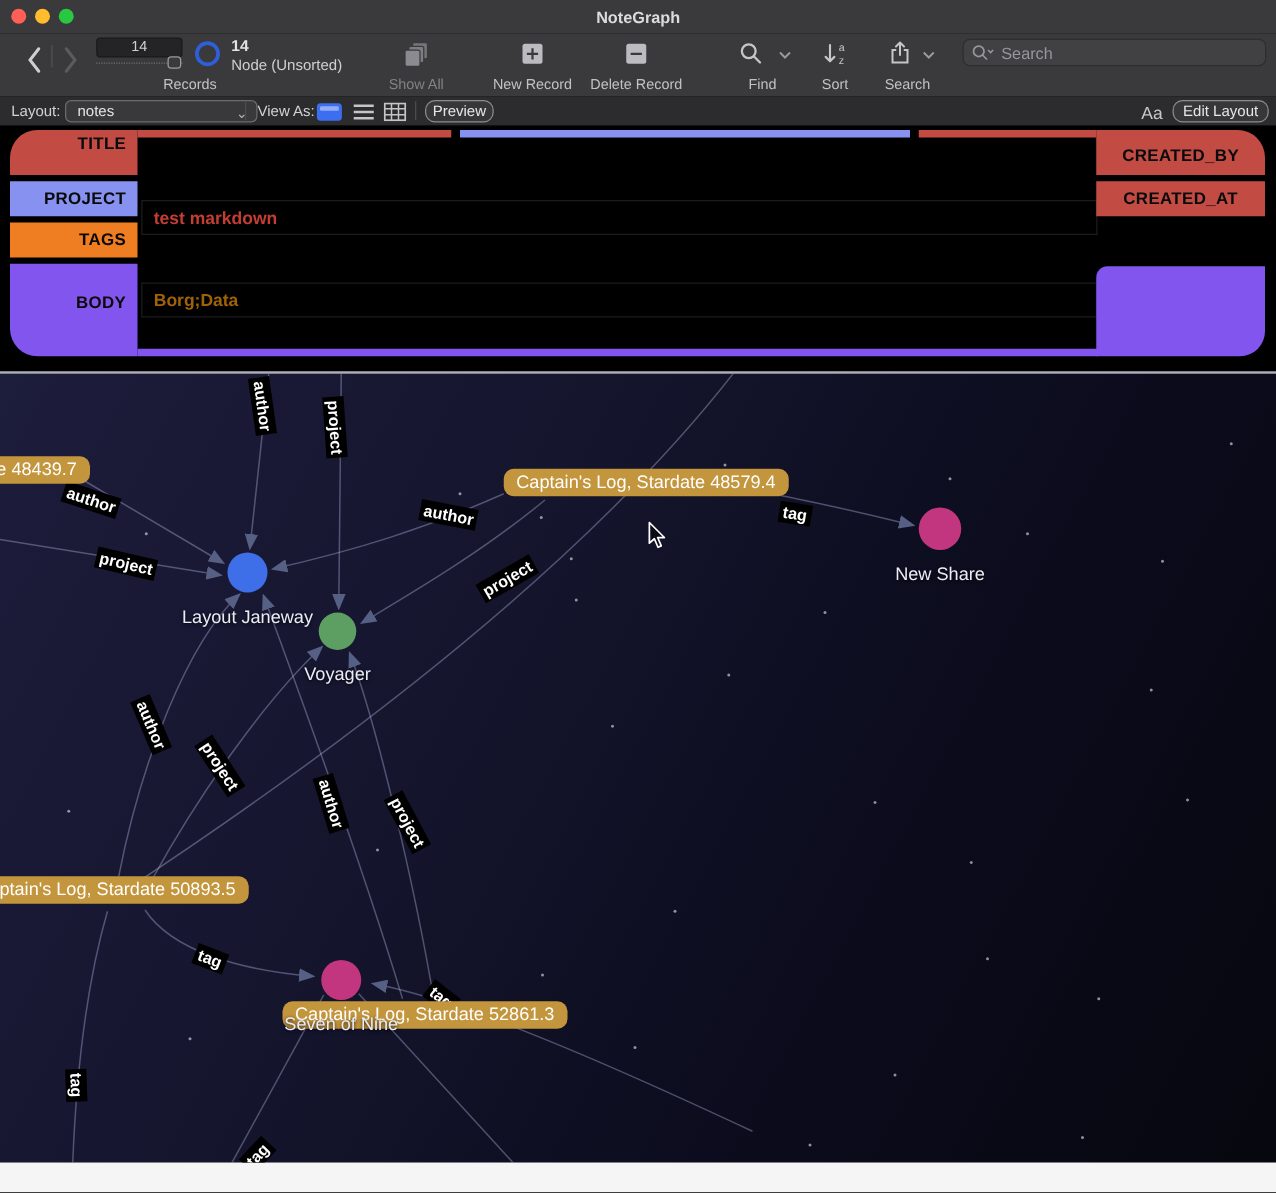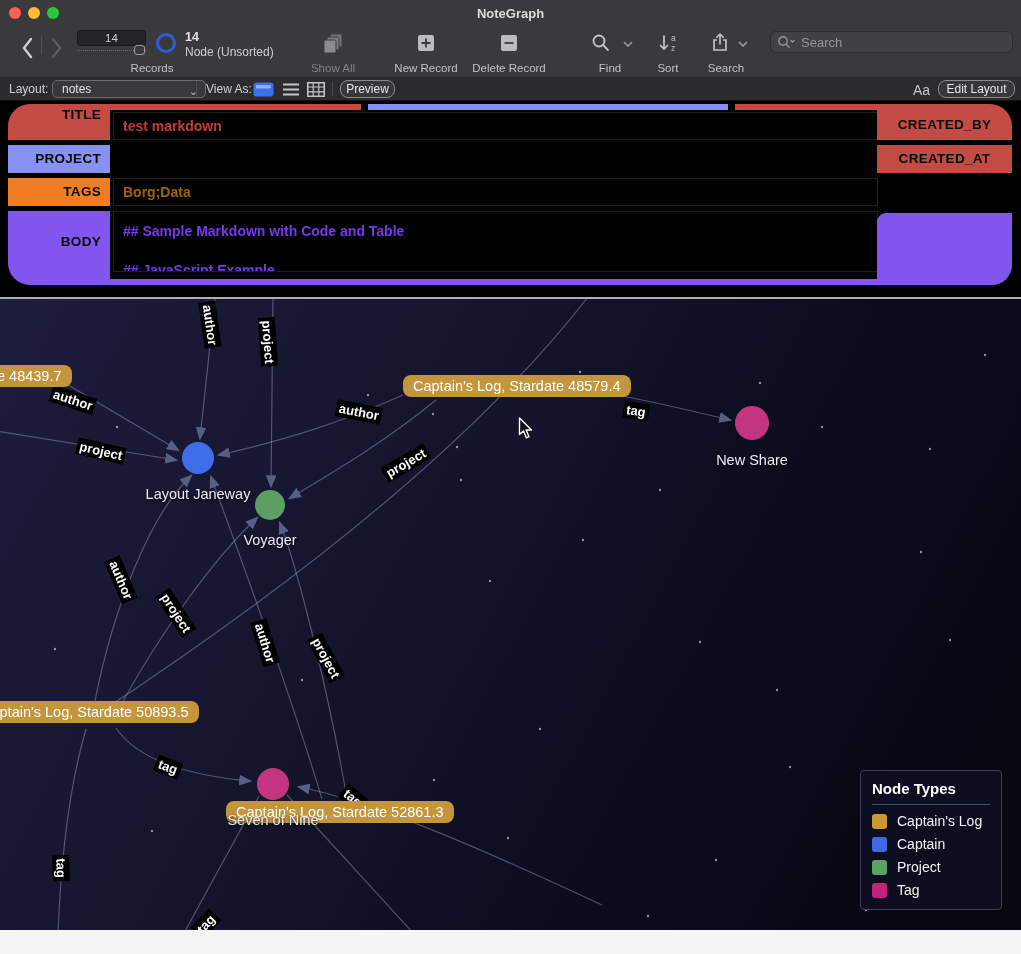--- a/index.html
+++ b/index.html
@@ -42,21 +42,21 @@
 
   
   .record-area { position:absolute; top:101px; left:0; width:100%; height:196px; background:#000; overflow:hidden; }
   .bar { position:absolute; top:3px; height:6px; }
   .elbow-tl { position:absolute; left:8px; top:3px; width:102px; height:36px; border-top-left-radius:22px; }
   .elbow-bl { position:absolute; left:8px; top:110px; width:102px; height:74px; border-bottom-left-radius:22px; }
   .lab-block { position:absolute; left:8px; width:102px; height:28px; }
   .lab-text { font-size:13.5px; font-weight:bold; color:#0a0a0a; text-align:right; padding-right:9px; letter-spacing:0.3px; }
   .side-block { position:absolute; left:877px; width:135px; height:28px; text-align:center; }
   .side-block .lab-text { text-align:center; padding-right:0; }
-  .val-box { position:absolute; left:113px; width:765px; height:28px; background:#000; border:1px solid #1d1d1d; font-size:14px; font-weight:bold; line-height:26px; padding-left:9px; overflow:hidden; }
+  .val-box { position:absolute; left:113px; width:765px; height:28px; background:#000; border:1px solid #1d1d1d; font-size:14px; font-weight:bold; line-height:26px; padding-left:9px; overflow:hidden;margin-top:48px; }
   .purple-block-r { position:absolute; left:877px; top:112px; width:135px; height:72px; border-radius:9px 0 20px 0; }
   .body-box { position:absolute; left:113px; top:110px; width:765px; height:61px; background:#000; border:1px solid #1d1d1d; font-size:14px; font-weight:bold; padding-left:9px; overflow:hidden; }
   .body-line1 { margin-top:11px; }
   .body-line2 { margin-top:23px; }
 
   
   .graph-area { position:absolute; top:297px; left:0; width:100%; height:633px; overflow:hidden;
     background:linear-gradient(118deg,#1d1d3c 0%,#15152e 35%,#0b0b1c 70%,#07070f 100%);
     border-top:2px solid #abaeb9; }
   #graph-svg { position:absolute; left:0; top:0; }
@@ -196,24 +196,20 @@
       <div class="lab-text" style="line-height:28px;">PROJECT</div>
     </div>
 
     <div class="lab-block" style="top: 77px; background: rgb(239, 125, 34);">
       <div class="lab-text" style="line-height:28px;">TAGS</div>
     </div>
     <div class="val-box" style="top: 77px; color: #a16207;">Borg;Data</div>
 
     <div class="elbow-bl" style="background: rgb(131, 85, 239);">
       <div class="lab-text" style="line-height:62px;">BODY</div>
-    </div>
-    <div class="body-box" style="color: rgb(118, 55, 238);">
-      <div class="body-line1">## Sample Markdown with Code and Table</div>
-      <div class="body-line2">## JavaScript Example</div>
     </div>
     <div class="bar" style="left: 110px; top: 178px; width: 768px; background: rgb(131, 85, 239);"></div>
 
     <div class="side-block" style="top: 3px; height: 36px; border-top-right-radius: 22px; background: rgb(194, 76, 68);">
       <div class="lab-text" style="padding-top:13px;">CREATED_BY</div>
     </div>
     <div class="side-block" style="top: 44px; background: rgb(194, 76, 68);">
       <div class="lab-text" style="line-height:28px;">CREATED_AT</div>
     </div>
     <div class="purple-block-r" style="background: rgb(131, 85, 239);"></div>
@@ -296,41 +292,19 @@
         <div class="edge-label" style="left: 326px; top: 359px; transform: translate(-50%, -50%) rotate(62deg);">project</div>
         <div class="edge-label" style="left: 168px; top: 468px; transform: translate(-50%, -50%) rotate(21deg);">tag</div>
         <div class="edge-label" style="left: 353px; top: 499px; transform: translate(-50%, -50%) rotate(38deg);">tag</div>
         <div class="edge-label" style="left: 61px; top: 569px; transform: translate(-50%, -50%) rotate(88deg);">tag</div>
         <div class="edge-label" style="left: 206px; top: 625px; transform: translate(-50%, -50%) rotate(-47deg);">tag</div>
         <div class="log-label" style="left: -156px; top: 66px; background: rgb(195, 149, 60);">Captain's Log, Stardate 48439.7</div>
         <div class="log-label" style="left: 403px; top: 76px; background: rgb(195, 149, 60);">Captain's Log, Stardate 48579.4</div>
         <div class="log-label" style="left: -29px; top: 402px; background: rgb(195, 149, 60);">Captain's Log, Stardate 50893.5</div>
         <div class="log-label" style="left: 226px; top: 502px; background: rgb(195, 149, 60);">Captain's Log, Stardate 52861.3</div>
       </div>
-    <div class="legend">
-      <div class="legend-title">Node Types</div>
-      <div class="legend-div"></div>
-      <div id="legend-items">
-          <div class="legend-row">
-            <div class="legend-swatch" style="background: rgb(201, 152, 47);"></div>
-            <span>Captain's Log</span>
-          </div>
-          <div class="legend-row">
-            <div class="legend-swatch" style="background: rgb(58, 106, 232);"></div>
-            <span>Captain</span>
-          </div>
-          <div class="legend-row">
-            <div class="legend-swatch" style="background: rgb(90, 163, 99);"></div>
-            <span>Project</span>
-          </div>
-          <div class="legend-row">
-            <div class="legend-swatch" style="background: rgb(191, 37, 121);"></div>
-            <span>Tag</span>
-          </div>
-        </div>
-    </div>
     <svg class="cursor" width="17" height="23">
       <path d="M1.5,1 L1.5,17.5 L5.5,14 L8.4,20.8 L11,19.7 L8.1,13 L13.5,13 Z" fill="#0b0b18" stroke="#fff" stroke-width="1.4" stroke-linejoin="round"></path>
     </svg>
   </div>
 
   <div class="bottom-bar"></div>
 </div>
 
 </body></html>

